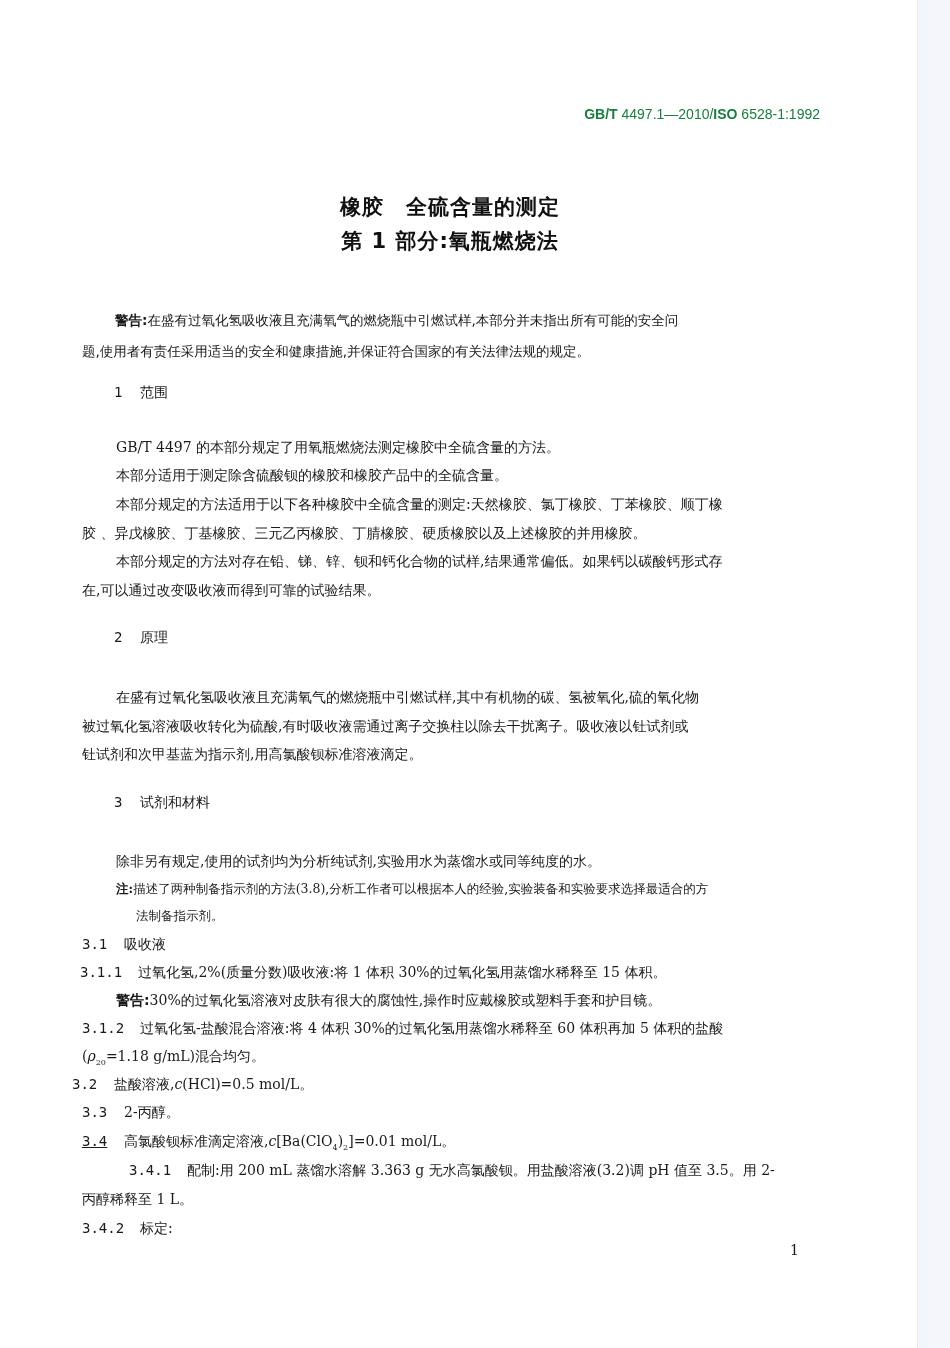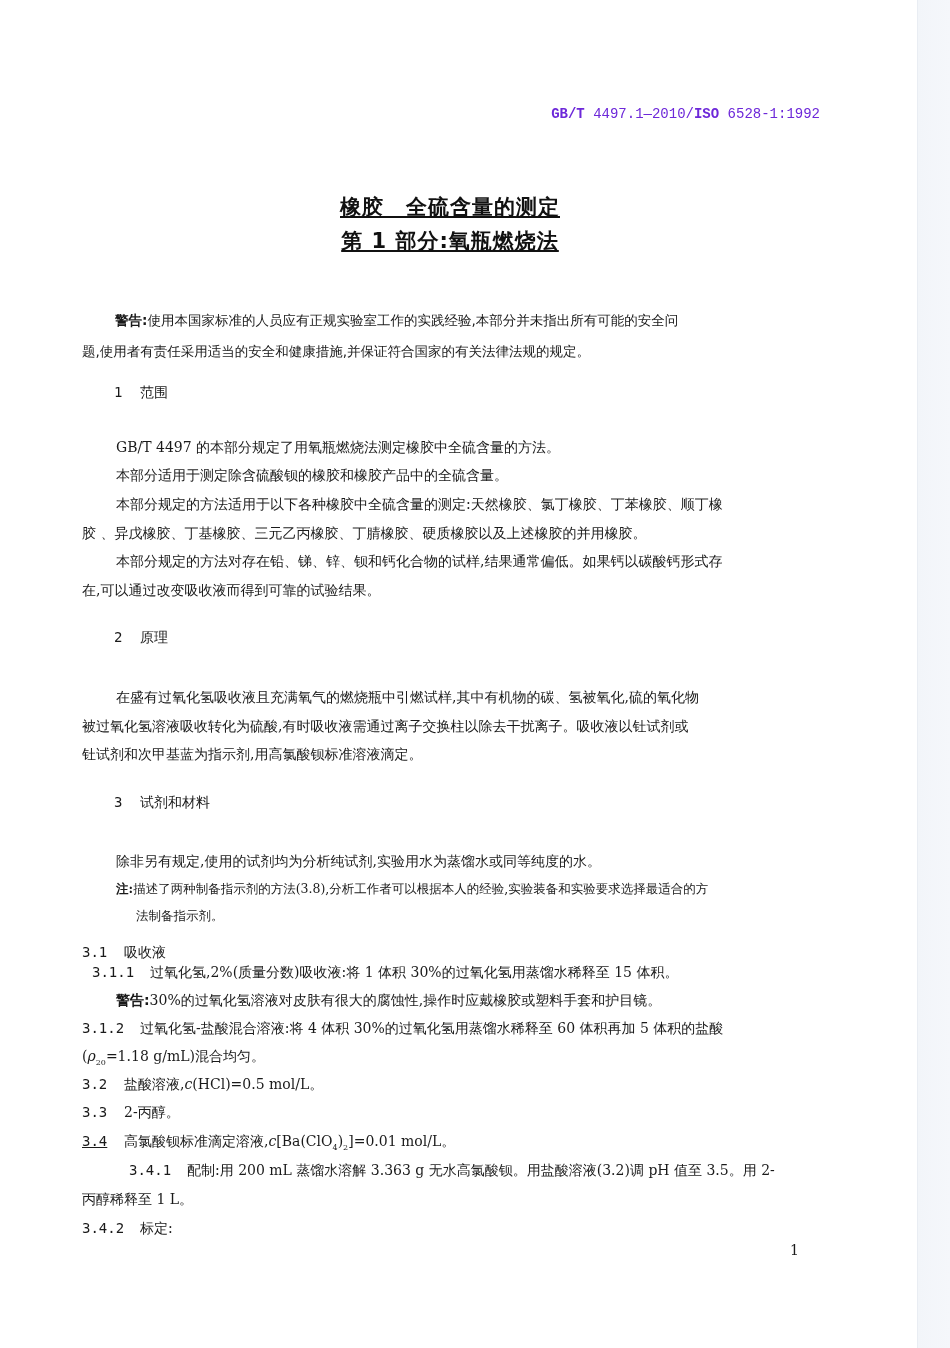--- a/index.html
+++ b/index.html
@@ -10,28 +10,27 @@
     color: #1a1a1a;
   }
   .edge {
     position: absolute; top: 0; right: 0; width: 32px; height: 1348px;
     background: linear-gradient(to right, #f2f5f9, #f5f7fb);
     border-left: 1px solid #e9edf3;
   }
   .abs { position: absolute; white-space: nowrap; }
   .hdr {
     left: 0; width: 820px; top: 106px; text-align: right;
-    font-family: Liberation Mono, monospace; font-size: 14px; color: #6d28d9;
+    font-family: Liberation Sans, sans-serif; font-size: 14px; color: #15803d;
   }
   .hdr b { font-weight: bold; }
   .title {
     left: 0; width: 900px; text-align: center;
     font-family: "DejaVu Sans", sans-serif; font-size: 21px; font-weight: bold; color: #111;
     letter-spacing: 1px;
-    text-decoration: underline;
   }
   .sans { font-family: "DejaVu Sans", sans-serif; }
   .p { font-size: 14px; line-height: 28px; }
   .note { font-size: 12.5px; }
   .h { font-family: "DejaVu Sans", sans-serif; font-size: 14px; margin-left: 32px; }
   .h .num { display: inline-block; width: 26px; font-family: "DejaVu Sans Mono", monospace; }
   .cl .num { display: inline-block; font-family: "DejaVu Sans Mono", monospace; }
   .warn-label { font-weight: bold; }
   .pagenum { left: 790px; top: 1242px; font-size: 14px; }
   sub { font-size: 8px; }
@@ -40,46 +39,46 @@
 </head>
 <body>
 
 <div class="edge"></div>
 
 <div class="abs hdr"><b>GB/T</b><span> 4497.1—2010/</span><b>ISO</b><span> 6528-1:1992</span></div>
 
 <div class="abs title" style="top:193px;">橡胶　全硫含量的测定</div>
 <div class="abs title" style="top:227px;">第 1 部分:氧瓶燃烧法</div>
 
-<div class="abs p sans" style="left:115px; top:306px; font-size:13.5px;"><b>警告:</b><span>使用本国家标准的人员应有正规实验室工作的实践经验,本部分并未指出所有可能的安全问</span></div>
+<div class="abs p sans" style="left:115px; top:306px; font-size:13.5px;"><b>警告:</b><span>在盛有过氧化氢吸收液且充满氧气的燃烧瓶中引燃试样,本部分并未指出所有可能的安全问</span></div>
 <div class="abs p sans" style="left:82px; top:337px; font-size:13.5px;">题,使用者有责任采用适当的安全和健康措施,并保证符合国家的有关法律法规的规定。</div>
 
 <div class="abs h" style="left:82px; top:384px;"><span class="num">1</span><span>范围</span></div>
 <div class="abs p" style="left:116px; top:433px;">GB/T 4497 的本部分规定了用氧瓶燃烧法测定橡胶中全硫含量的方法。</div>
 <div class="abs p" style="left:116px; top:461px;">本部分适用于测定除含硫酸钡的橡胶和橡胶产品中的全硫含量。</div>
 <div class="abs p" style="left:116px; top:490px;">本部分规定的方法适用于以下各种橡胶中全硫含量的测定:天然橡胶、氯丁橡胶、丁苯橡胶、顺丁橡</div>
 <div class="abs p" style="left:82px; top:519px;">胶 、异戊橡胶、丁基橡胶、三元乙丙橡胶、丁腈橡胶、硬质橡胶以及上述橡胶的并用橡胶。</div>
 <div class="abs p" style="left:116px; top:547px;">本部分规定的方法对存在铅、锑、锌、钡和钙化合物的试样,结果通常偏低。如果钙以碳酸钙形式存</div>
 <div class="abs p" style="left:82px; top:576px;">在,可以通过改变吸收液而得到可靠的试验结果。</div>
 
 <div class="abs h" style="left:82px; top:629px;"><span class="num">2</span><span>原理</span></div>
 <div class="abs p" style="left:116px; top:683px;">在盛有过氧化氢吸收液且充满氧气的燃烧瓶中引燃试样,其中有机物的碳、氢被氧化,硫的氧化物</div>
 <div class="abs p" style="left:82px; top:712px;">被过氧化氢溶液吸收转化为硫酸,有时吸收液需通过离子交换柱以除去干扰离子。吸收液以钍试剂或</div>
 <div class="abs p" style="left:82px; top:740px;">钍试剂和次甲基蓝为指示剂,用高氯酸钡标准溶液滴定。</div>
 
 <div class="abs h" style="left:82px; top:794px;"><span class="num">3</span><span>试剂和材料</span></div>
 <div class="abs p" style="left:116px; top:847px;">除非另有规定,使用的试剂均为分析纯试剂,实验用水为蒸馏水或同等纯度的水。</div>
 <div class="abs p note" style="left:116px; top:875px;"><b>注:</b><span>描述了两种制备指示剂的方法(3.8),分析工作者可以根据本人的经验,实验装备和实验要求选择最适合的方</span></div>
 <div class="abs p note" style="left:136px; top:902px;">法制备指示剂。</div>
 
-<div class="abs p cl" style="left:82px; top:930px;margin-top:8px;"><span class="num" style="width:42px;">3.1</span><span>吸收液</span></div>
-<div class="abs p cl" style="left:92px; top:958px;"><span class="num" style="width:58px;">3.1.1</span><span>过氧化氢,2%(质量分数)吸收液:将 1 体积 30%的过氧化氢用蒸馏水稀释至 15 体积。</span></div>
+<div class="abs p cl" style="left:82px; top:930px;"><span class="num" style="width:42px;">3.1</span><span>吸收液</span></div>
+<div class="abs p cl" style="left:80px; top:958px;"><span class="num" style="width:58px;">3.1.1</span><span>过氧化氢,2%(质量分数)吸收液:将 1 体积 30%的过氧化氢用蒸馏水稀释至 15 体积。</span></div>
 <div class="abs p" style="left:116px; top:986px;"><span class="warn-label sans">警告:</span><span>30%的过氧化氢溶液对皮肤有很大的腐蚀性,操作时应戴橡胶或塑料手套和护目镜。</span></div>
 <div class="abs p cl" style="left:82px; top:1014px;"><span class="num" style="width:58px;">3.1.2</span><span>过氧化氢-盐酸混合溶液:将 4 体积 30%的过氧化氢用蒸馏水稀释至 60 体积再加 5 体积的盐酸</span></div>
 <div class="abs p" style="left:82px; top:1042px;">(<i>ρ</i><sub>20</sub><span>=1.18 g/mL)混合均匀。</span></div>
-<div class="abs p cl" style="left:82px; top:1070px;"><span class="num" style="width:42px;">3.2</span><span>盐酸溶液,</span><i>c</i><span>(HCl)=0.5 mol/L。</span></div>
+<div class="abs p cl" style="left:72px; top:1070px;"><span class="num" style="width:42px;">3.2</span><span>盐酸溶液,</span><i>c</i><span>(HCl)=0.5 mol/L。</span></div>
 <div class="abs p cl" style="left:82px; top:1098px;"><span class="num" style="width:42px;">3.3</span><span>2-丙醇。</span></div>
 <div class="abs p cl" style="left:82px; top:1127px;"><span class="num" style="width:42px;text-decoration:underline;">3.4</span><span>高氯酸钡标准滴定溶液,</span><i>c</i><span>[Ba(ClO</span><sub>4</sub><span>)</span><sub>2</sub><span>]=0.01 mol/L。</span></div>
 <div class="abs p cl" style="left:82px; top:1156px;"><span class="num" style="width:58px;margin-left:47px;">3.4.1</span><span>配制:用 200 mL 蒸馏水溶解 3.363 g 无水高氯酸钡。用盐酸溶液(3.2)调 pH 值至 3.5。用 2-</span></div>
 <div class="abs p" style="left:82px; top:1185px;text-align:right;">丙醇稀释至 1 L。</div>
 <div class="abs p cl" style="left:82px; top:1214px;"><span class="num" style="width:58px;">3.4.2</span><span>标定:</span></div>
 
 <div class="abs pagenum">1</div>
 
 </body></html>

